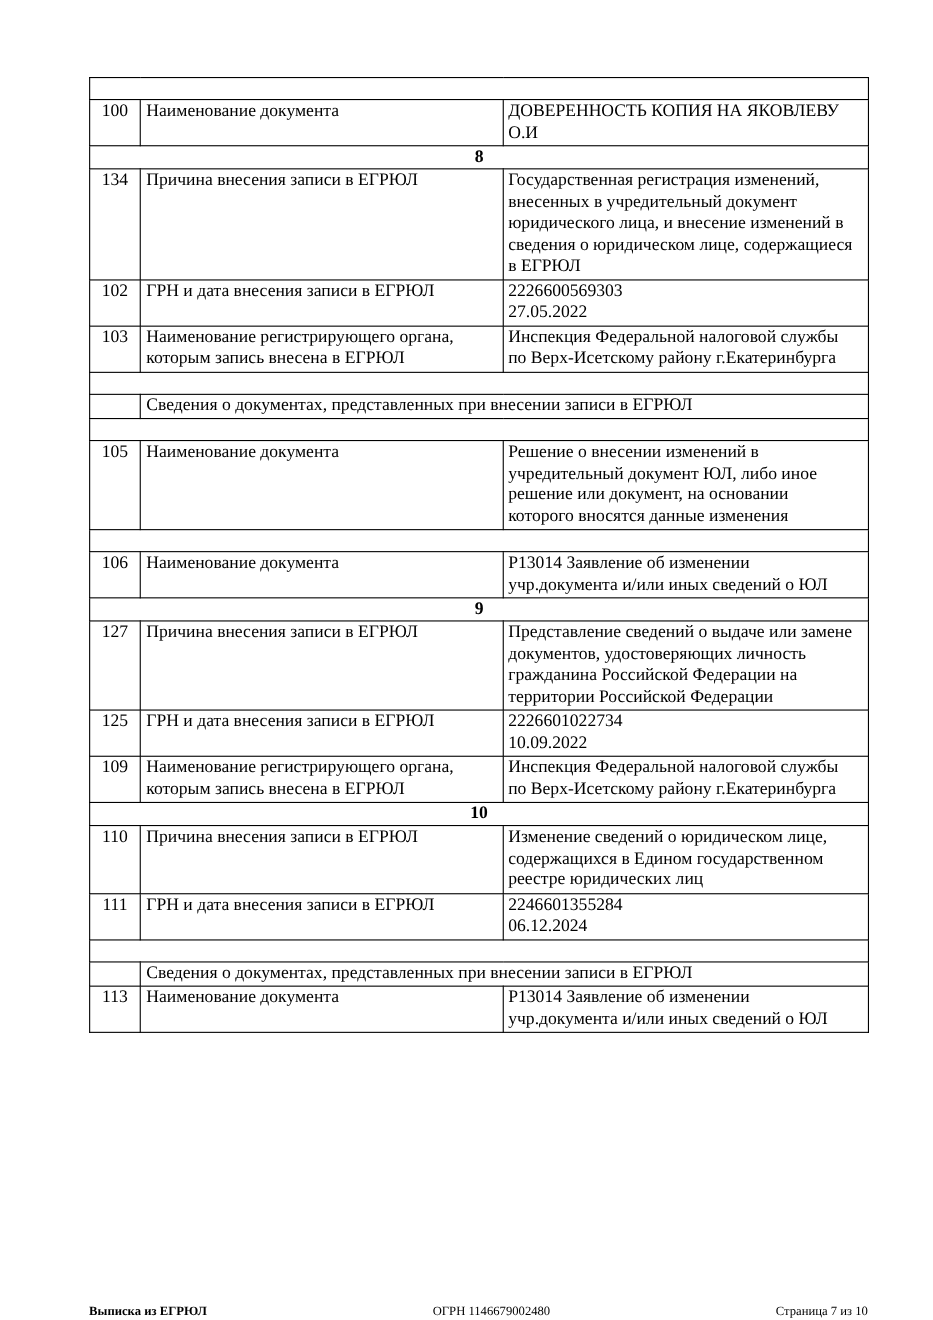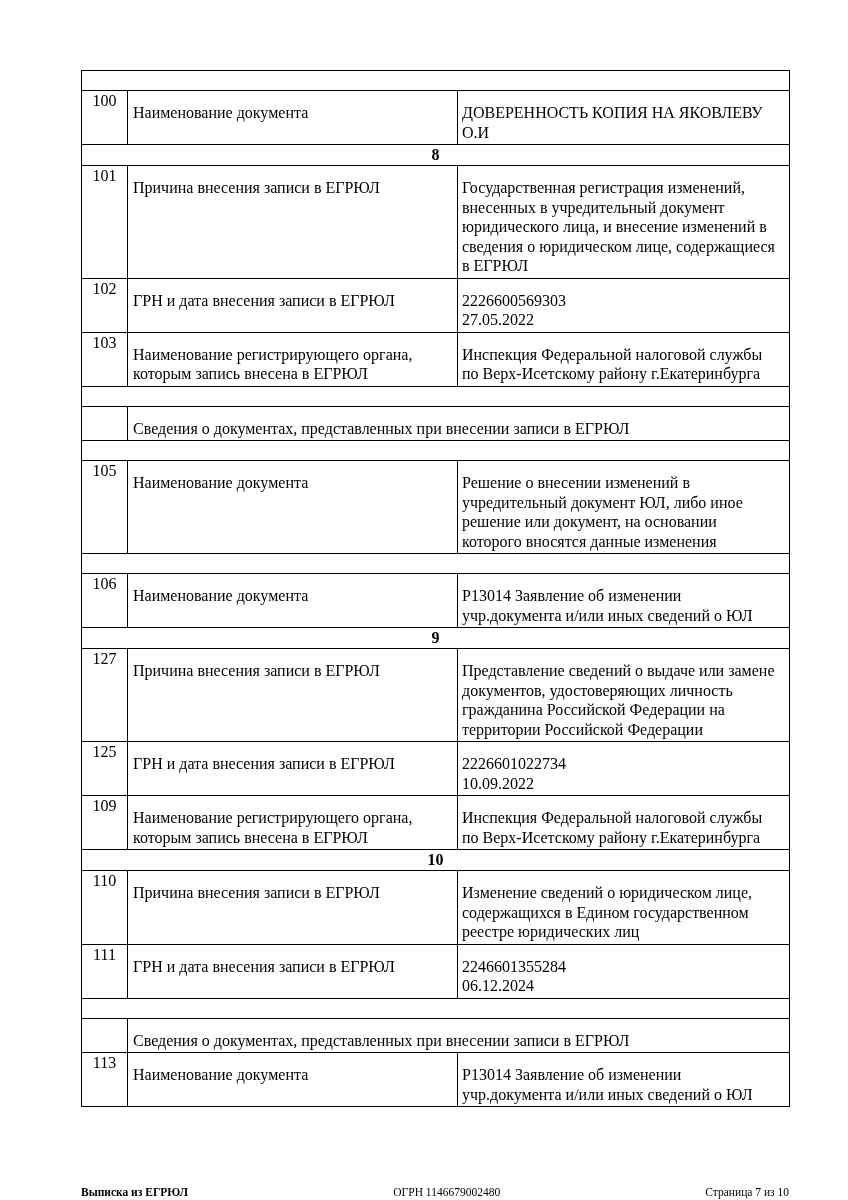--- a/index.html
+++ b/index.html
@@ -21,21 +21,21 @@
     top: 70px;
     width: 708px;
     border-collapse: collapse;
     table-layout: fixed;
   }
   .doc-table td {
     border: 1.5px solid #000;
     font-size: 16px;
     line-height: 19.5px;
     vertical-align: top;
-    padding: 12px 4px 2px 4px;
+    padding: 0 4px 2px 4px;
     overflow: hidden;
   }
   .doc-table td.num {
     text-align: center;
     padding: 0 2px 2px 2px;
   }
   .doc-table td.field {
     padding-left: 5px;
   }
   .doc-table td.value {
@@ -98,21 +98,21 @@
       </tr>
       <tr>
         <td class="num">100</td>
         <td class="field">Наименование документа</td>
         <td class="value">ДОВЕРЕННОСТЬ КОПИЯ НА ЯКОВЛЕВУ О.И</td>
       </tr>
       <tr>
         <td class="section-cell" colspan="3">8</td>
       </tr>
       <tr>
-        <td class="num">101</td>
+        <td class="num">134</td>
         <td class="field">Причина внесения записи в ЕГРЮЛ</td>
         <td class="value">Государственная регистрация изменений, внесенных в учредительный документ юридического лица, и внесение изменений в сведения о юридическом лице, содержащиеся в ЕГРЮЛ</td>
       </tr>
       <tr>
         <td class="num">102</td>
         <td class="field">ГРН и дата внесения записи в ЕГРЮЛ</td>
         <td class="value">2226600569303
 27.05.2022</td>
       </tr>
       <tr>

